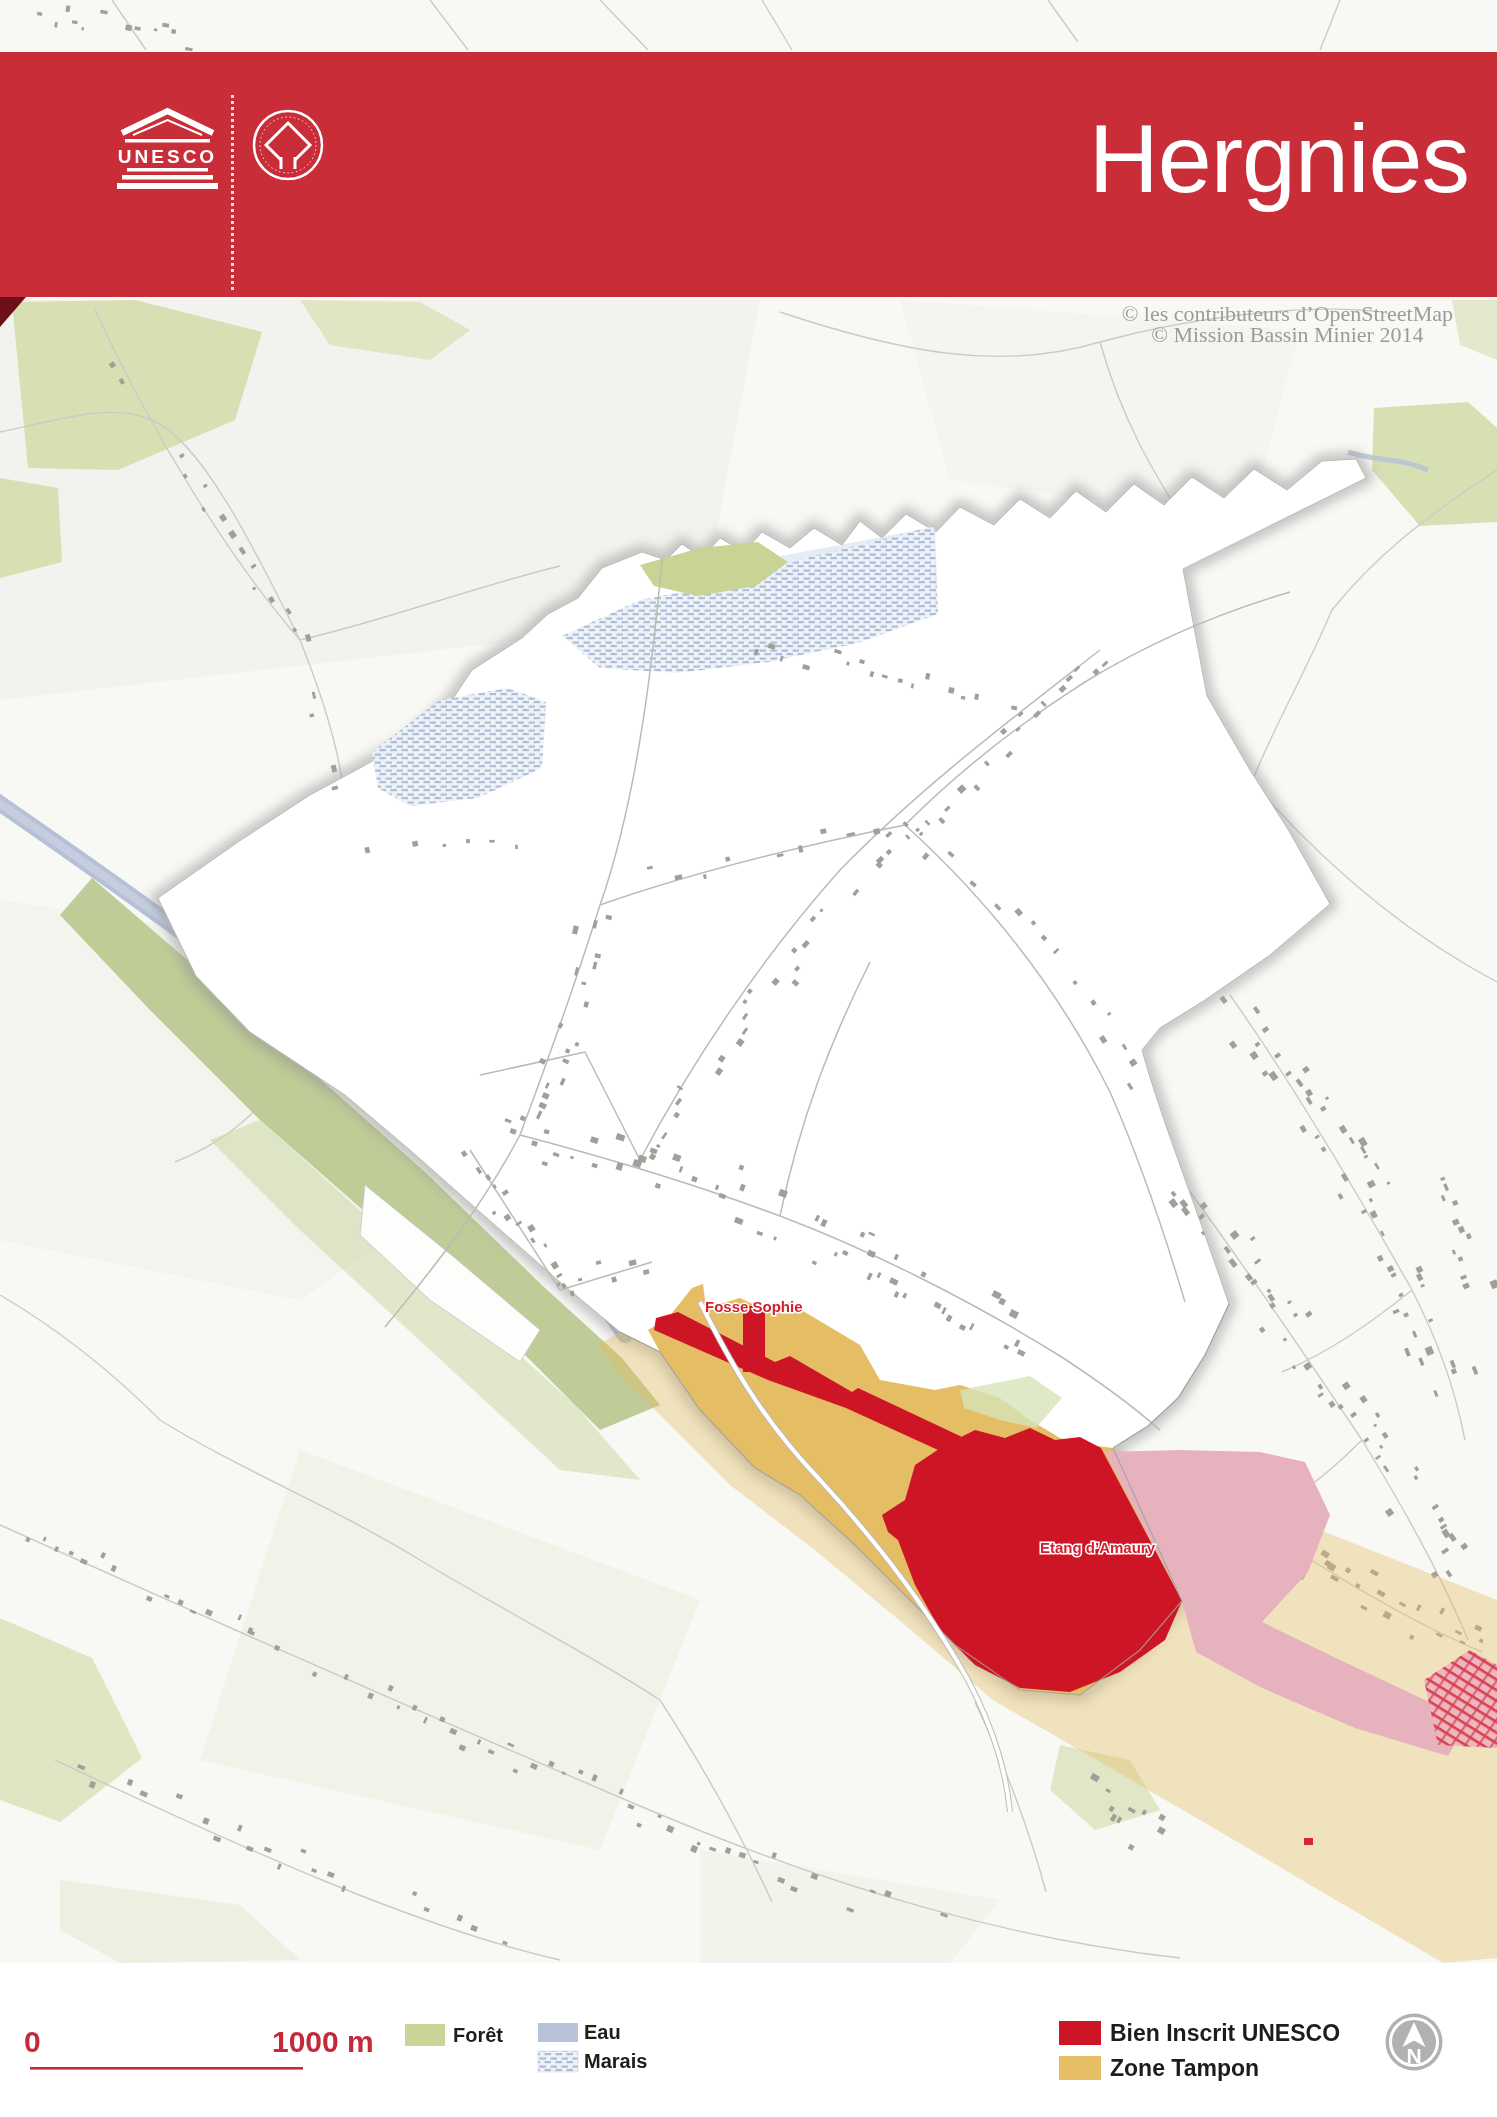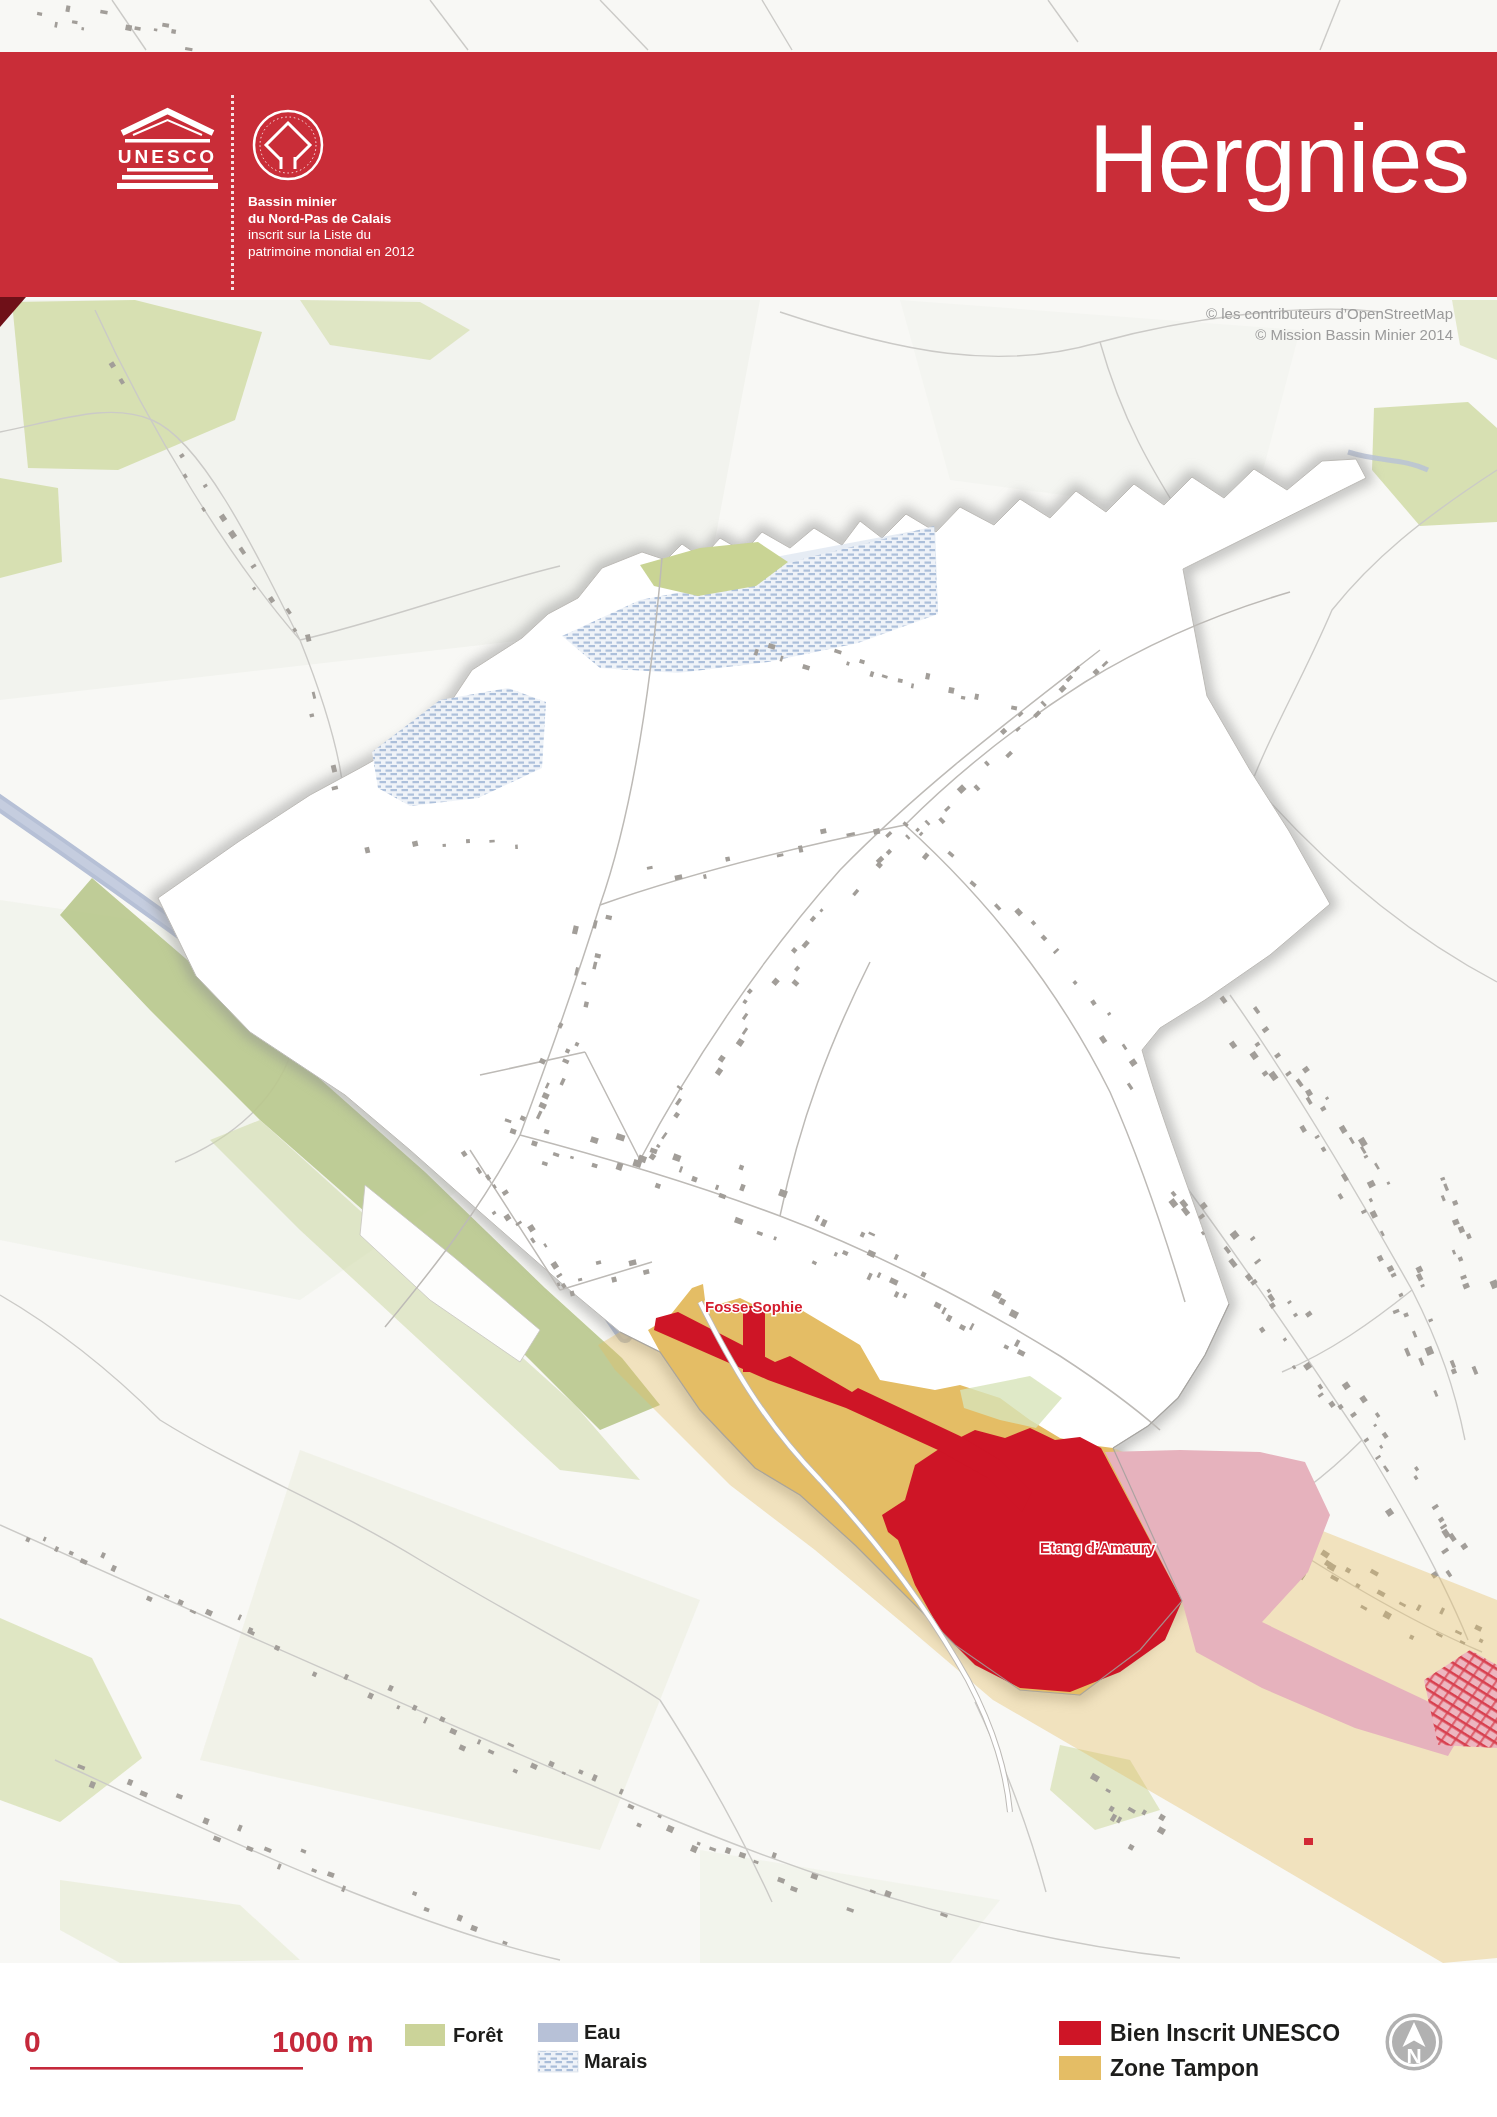--- a/index.html
+++ b/index.html
@@ -7,21 +7,21 @@
        font-family:"Liberation Sans",sans-serif;overflow:hidden;}
   .abs{position:absolute;}
   #header-band{left:0;top:52px;width:1497px;height:245px;background:#c92d38;}
   #header-fold{left:0;top:297px;width:26px;height:30px;background:#6f1018;
                clip-path:polygon(0 0,100% 0,0 100%);}
   .org-text{font-size:13.5px;line-height:16.5px;color:#ffffff;text-align:right;}
   .bassin-text{font-size:13.5px;line-height:16.5px;color:#ffffff;text-align:left;}
   .bold{font-weight:bold;}
   #kicker{right:36px;top:40px;color:#fff;font-size:30px;letter-spacing:.3px;text-align:right;}
   #big-title{right:28px;top:58px;color:#fff;font-size:97px;font-weight:normal;letter-spacing:-1px;text-align:right;line-height:1;}
-  #credits{right:44px;top:303px;text-align:right;color:#9b9b9b;font-size:15px;line-height:21px;}
+  #credits{right:44px;top:303px;text-align:center;color:#9b9b9b;font-size:22px;line-height:21px;font-family:Liberation Serif, serif;}
   .dotted-sep{width:0;border-left:3px dotted rgba(255,255,255,.85);}
   text{font-family:"Liberation Sans",sans-serif;}
   .maplabel{font-size:15px;font-weight:bold;fill:#d41e2e;stroke:#ffffff;stroke-width:3px;paint-order:stroke;}
   .legend-label{font-size:20px;font-weight:bold;fill:#1d1d1b;}
   .legend-label-big{font-size:23px;font-weight:bold;fill:#1d1d1b;}
   .scale-num{font-size:30px;font-weight:bold;fill:#c5293b;}
 </style>
 </head>
 <body>
 
@@ -619,26 +619,20 @@
 
   <svg class="abs" style="left:153px;top:45px;left:248px" width="80" height="96" viewBox="0 0 80 96">
     <circle cx="40" cy="48" r="34" fill="none" stroke="#ffffff" stroke-width="2.5"></circle>
     <circle cx="40" cy="48" r="28" fill="none" stroke="#ffffff" stroke-width="1" stroke-dasharray="1.5,2.8" opacity=".9"></circle>
     <path d="M40,26 L62,48 L40,70 L18,48 Z" fill="none" stroke="#ffffff" stroke-width="3"></path>
     <rect x="32" y="60" width="16" height="12" fill="#c92d38"></rect>
     <path d="M33,60 L33,72 M47,60 L47,72" stroke="#ffffff" stroke-width="3"></path>
   </svg>
 
 
-  <div class="abs bassin-text" style="left:248px;top:142px;width:220px">
-    <div class="bold">Bassin minier</div>
-    <div class="bold">du Nord-Pas de Calais</div>
-    <div>inscrit sur la Liste du</div>
-    <div>patrimoine mondial en 2012</div>
-  </div>
 
   <div id="big-title" class="abs">Hergnies</div>
 </div>
 <div id="header-fold" class="abs"></div>
 
 <div id="credits" class="abs">
   <div>© les contributeurs d’OpenStreetMap</div>
   <div>© Mission Bassin Minier 2014</div>
 </div>
 

